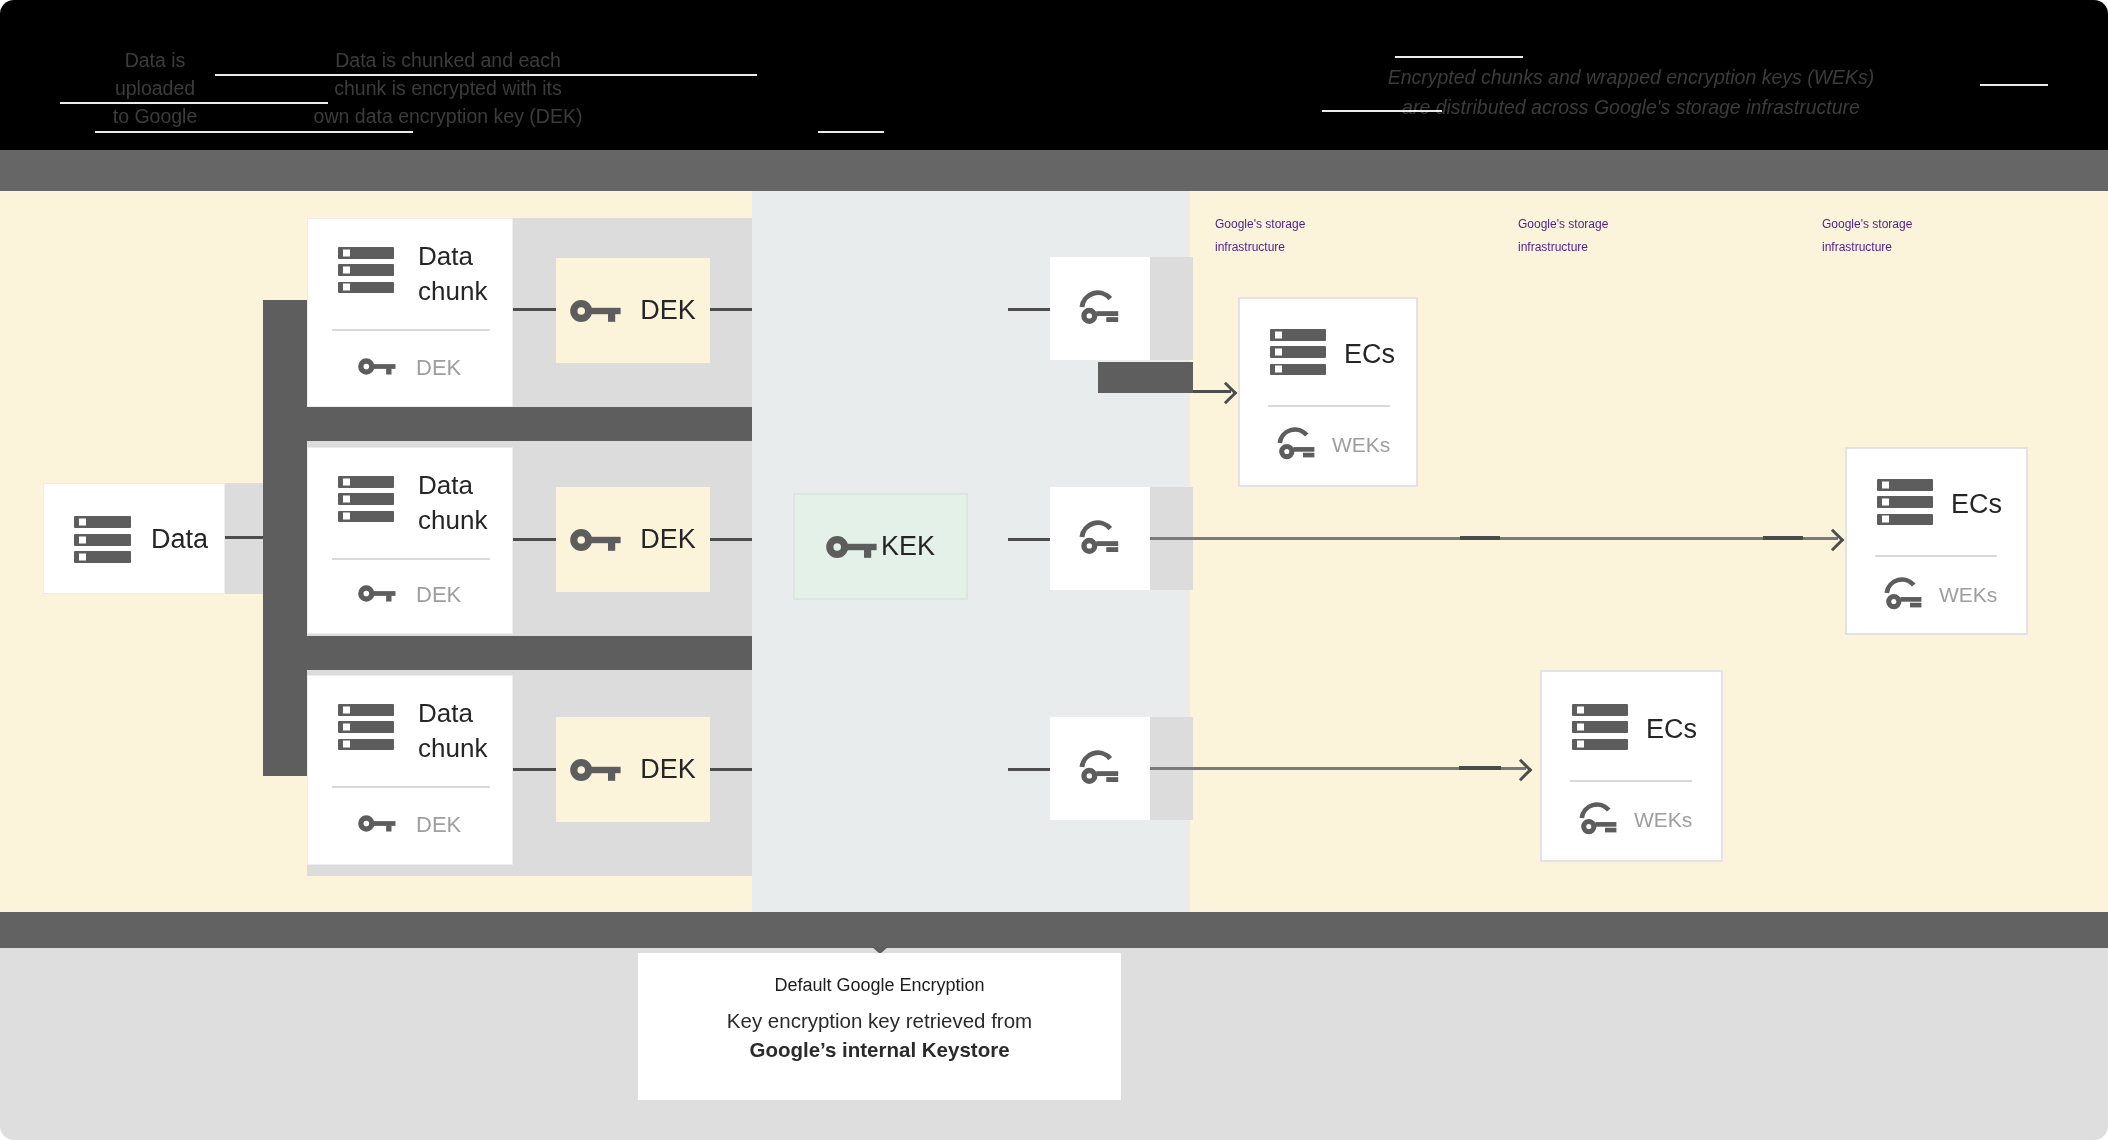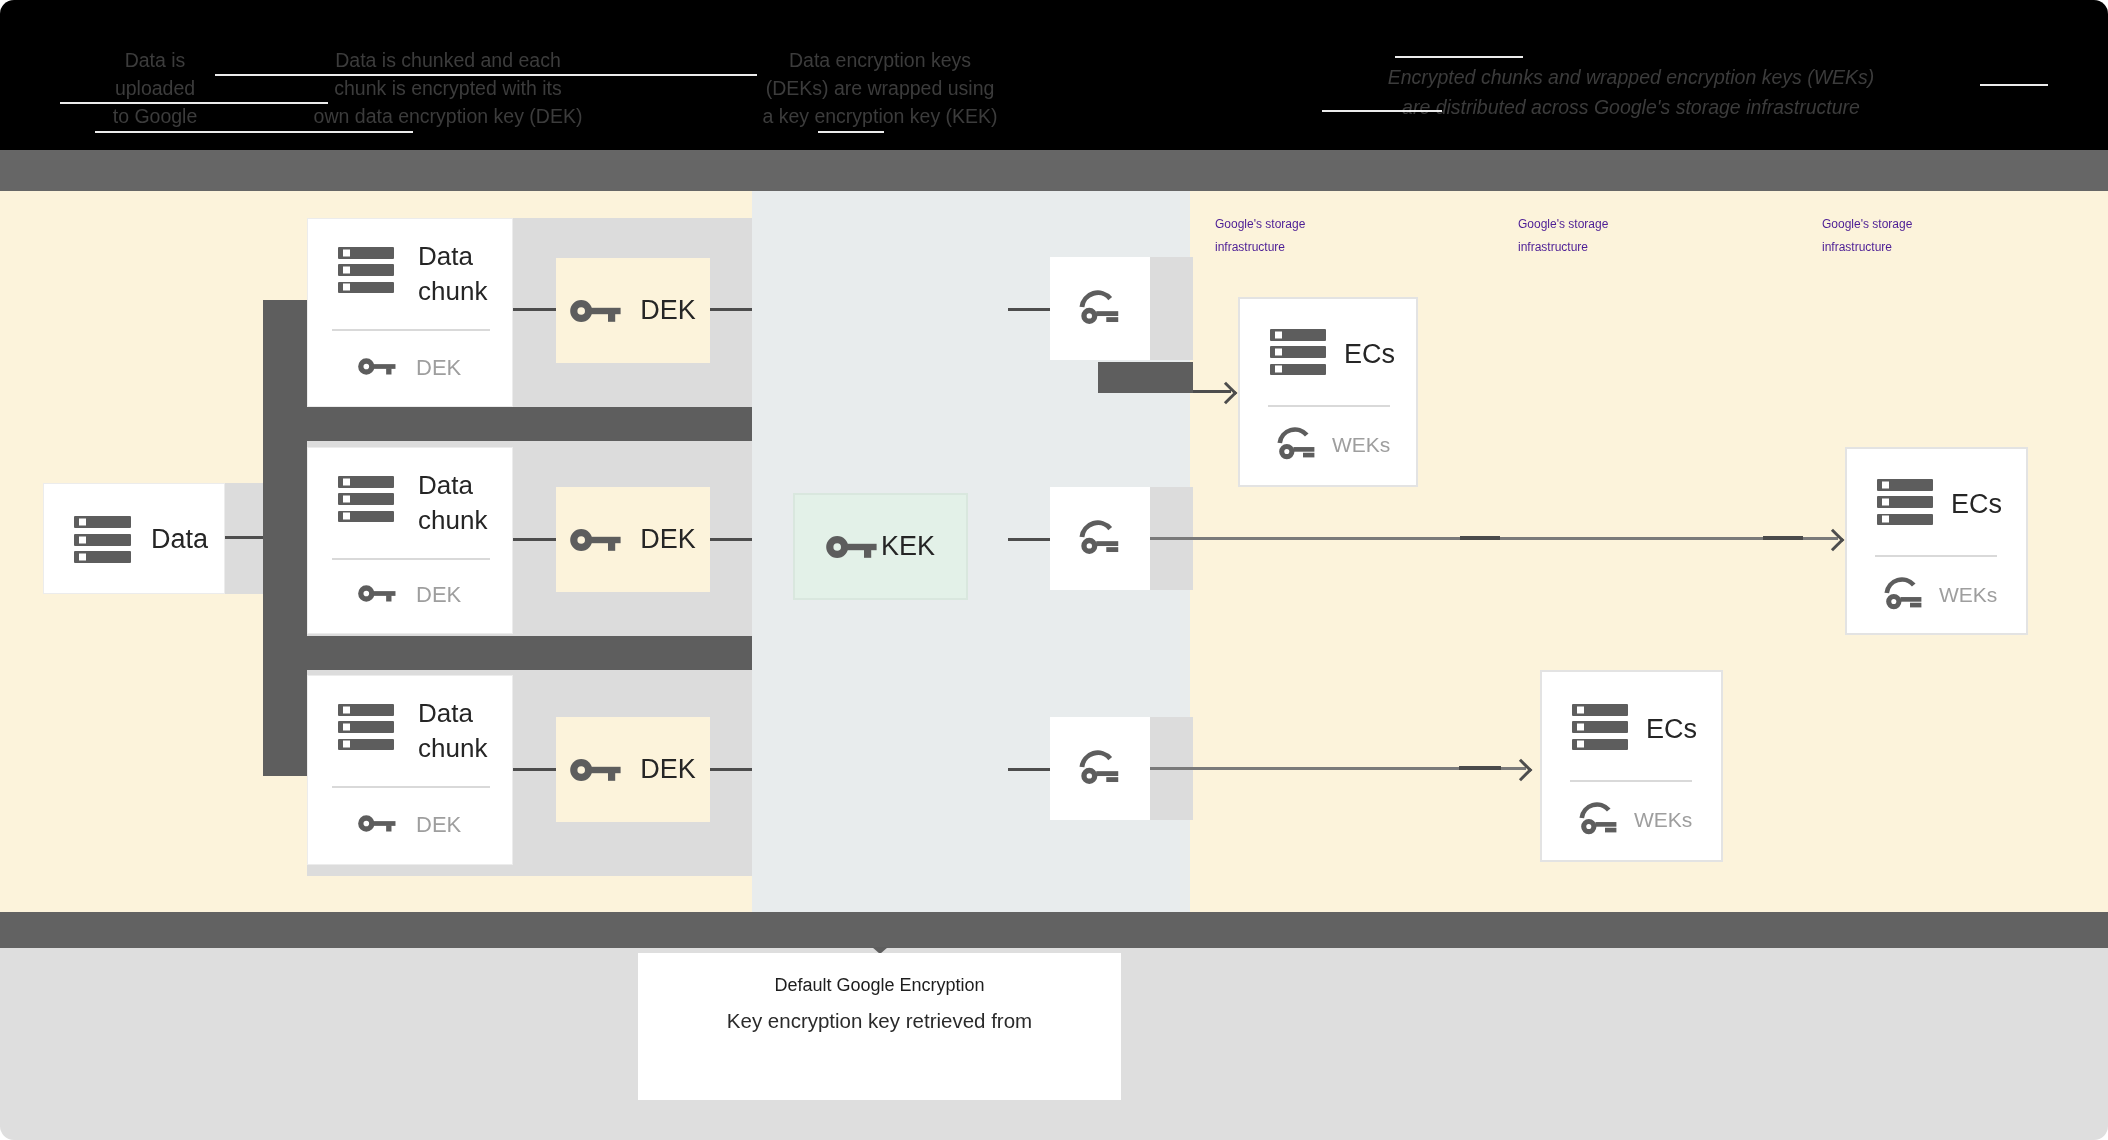--- a/index.html
+++ b/index.html
@@ -72,25 +72,20 @@
     <div class="banner-col" style="left:60px;top:46px;width:190px;">
       <div>Data is</div>
       <div>uploaded</div>
       <div>to Google</div>
     </div>
     <div class="banner-col" style="left:293px;top:46px;width:310px;">
       <div>Data is chunked and each</div>
       <div>chunk is encrypted with its</div>
       <div>own data encryption key (DEK)</div>
     </div>
-    <div class="banner-col" style="left:734px;top:46px;width:292px;">
-      <div>Data encryption keys</div>
-      <div>(DEKs) are wrapped using</div>
-      <div>a key encryption key (KEK)</div>
-    </div>
     <div class="banner-col two" style="left:1320px;top:62px;width:622px;font-style:italic;">
       <div>Encrypted chunks and wrapped encryption keys (WEKs)</div>
       <div>are distributed across Google's storage infrastructure</div>
     </div>
 
     <div class="streak" style="left:215px;top:74px;width:542px;"></div>
     <div class="streak" style="left:60px;top:102px;width:268px;"></div>
     <div class="streak" style="left:95px;top:131px;width:318px;"></div>
     <div class="streak" style="left:818px;top:131px;width:66px;"></div>
     <div class="streak" style="left:1395px;top:56px;width:128px;"></div>
@@ -331,15 +326,16 @@
       </svg>
     <div class="gray-label abs" style="left:92px;top:136px;font-size:21px;">WEKs</div>
   </div>
 
   <div id="bottomband"></div>
   <div id="bottomgray"></div>
   <div id="notch"></div>
   <div id="caption">
     <div class="cap-title">Default Google Encryption</div>
     <div class="cap-line">Key encryption key retrieved from</div>
+    <div class="cap-line bold">Google’s internal Keystore</div>
   </div>
 
 </div>
 
 </body></html>

